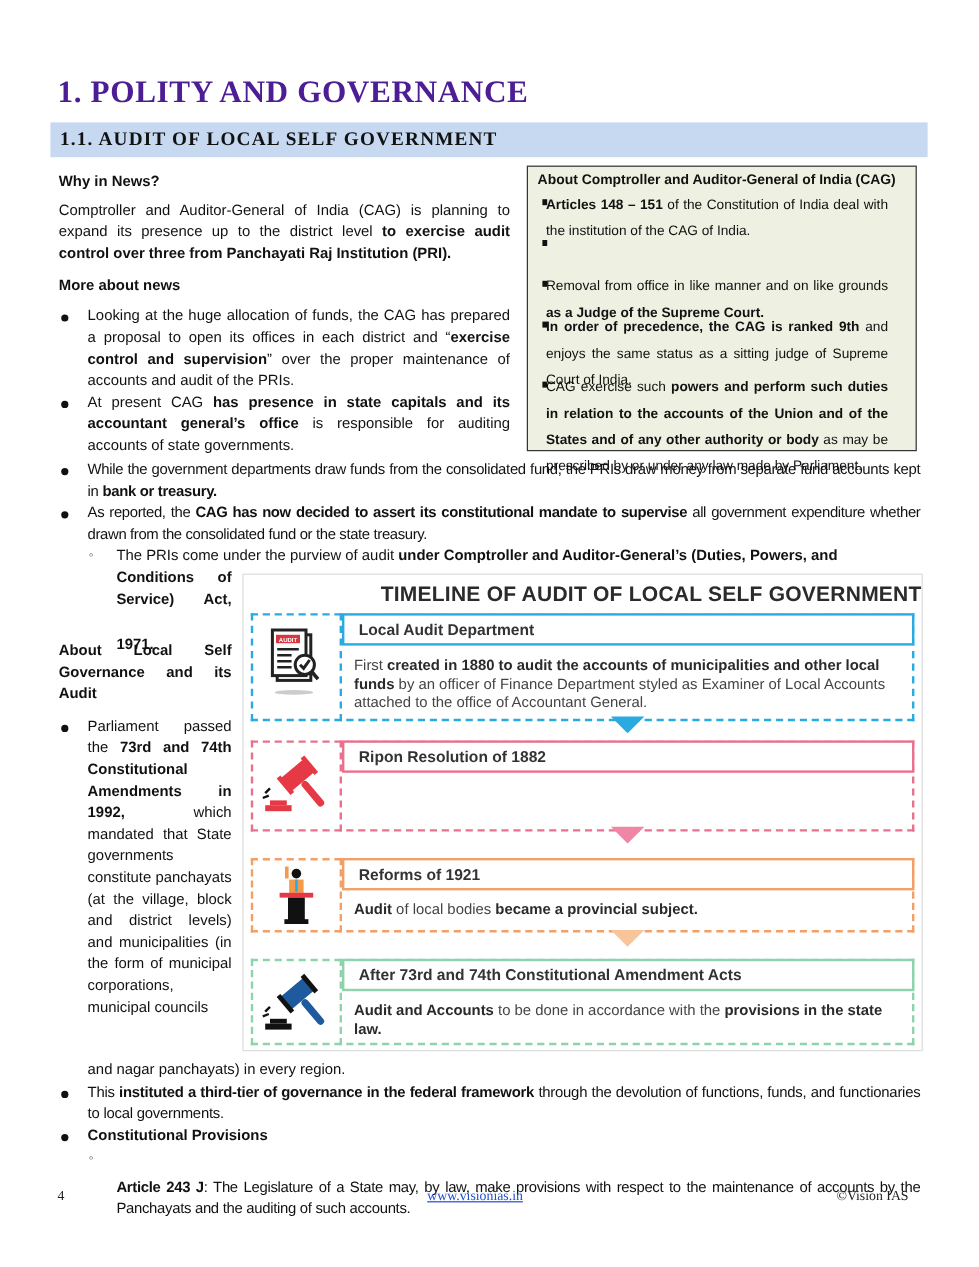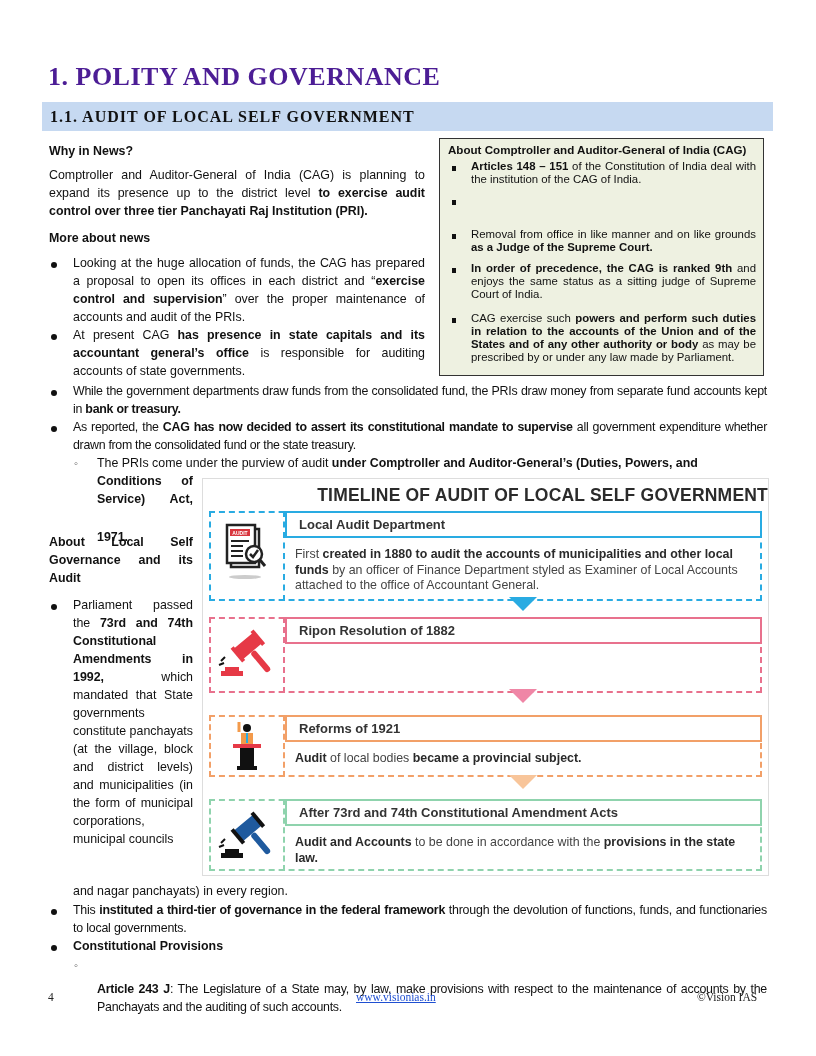--- a/index.html
+++ b/index.html
@@ -27,21 +27,21 @@
 
   .bullet { position: absolute; width: 6px; height: 6px; border-radius: 50%; background: #111; }
   .subbullet { position: absolute; font-size: 11px; color: #555; }
 
   
   .sidebox {
     position: absolute; left: 439px; top: 138px; width: 325px; height: 238px;
     background: #eef1e1; border: 1px solid #333;
   }
   .sidebox .title { position: absolute; left: 8px; top: 4px; font-size: 11.6px; font-weight: bold; color: #111; }
-  .sidebox .item { position: absolute; left: 31px; width: 285px; font-size: 11.4px; line-height: 13px; text-align: justify; }
+  .sidebox .item { position: absolute; left: 15px; width: 285px; font-size: 11.4px; line-height: 22px; text-align: justify; }
   .sidebox .sb { position: absolute; left: 12px; width: 4px; height: 5px; background: #111; }
 
   
   .info {
     position: absolute; left: 202px; top: 478px; width: 567px; height: 398px;
     border: 1px solid #ddd; background: #fff;
   }
   .info .ititle {
     position: absolute; left: 0; width: 100%; top: 6px; text-align: right;
     font-size: 17.5px; font-weight: bold; color: #2b2b2b; letter-spacing: 0.2px;
@@ -66,21 +66,21 @@
 </style>
 </head>
 <body>
 
 <div class="h1">1. POLITY AND GOVERNANCE</div>
 <div class="h2bar"></div>
 <div class="h2">1.1. AUDIT OF LOCAL SELF GOVERNMENT</div>
 
 <div class="abs txt" style="left:49px; top:142px; font-weight:bold;">Why in News?</div>
 <div class="abs txt" style="left:49px; top:166px; width:376px;">
-  <span>Comptroller and Auditor-General of India (CAG) is planning to expand its presence up to the district level </span><b>to exercise audit control over three tier Panchayati Raj Institution (PRI).</b>
+  <span>Comptroller and Auditor-General of India (CAG) is planning to expand its presence up to the district level </span><b>to exercise audit control over three from Panchayati Raj Institution (PRI).</b>
 </div>
 <div class="abs txt" style="left:49px; top:229px; font-weight:bold;">More about news</div>
 
 <div class="bullet" style="left:51px; top:262px;"></div>
 <div class="abs txt" style="left:73px; top:254px; width:352px;">
   <span>Looking at the huge allocation of funds, the CAG has prepared a proposal to open its offices in each district and “</span><b>exercise control and supervision</b><span>” over the proper maintenance of accounts and audit of the PRIs.</span>
 </div>
 <div class="bullet" style="left:51px; top:334px;"></div>
 <div class="abs txt" style="left:73px; top:326px; width:352px;">
   <span>At present CAG </span><b>has presence in state capitals and its accountant general’s office</b><span> is responsible for auditing accounts of state governments.</span>

